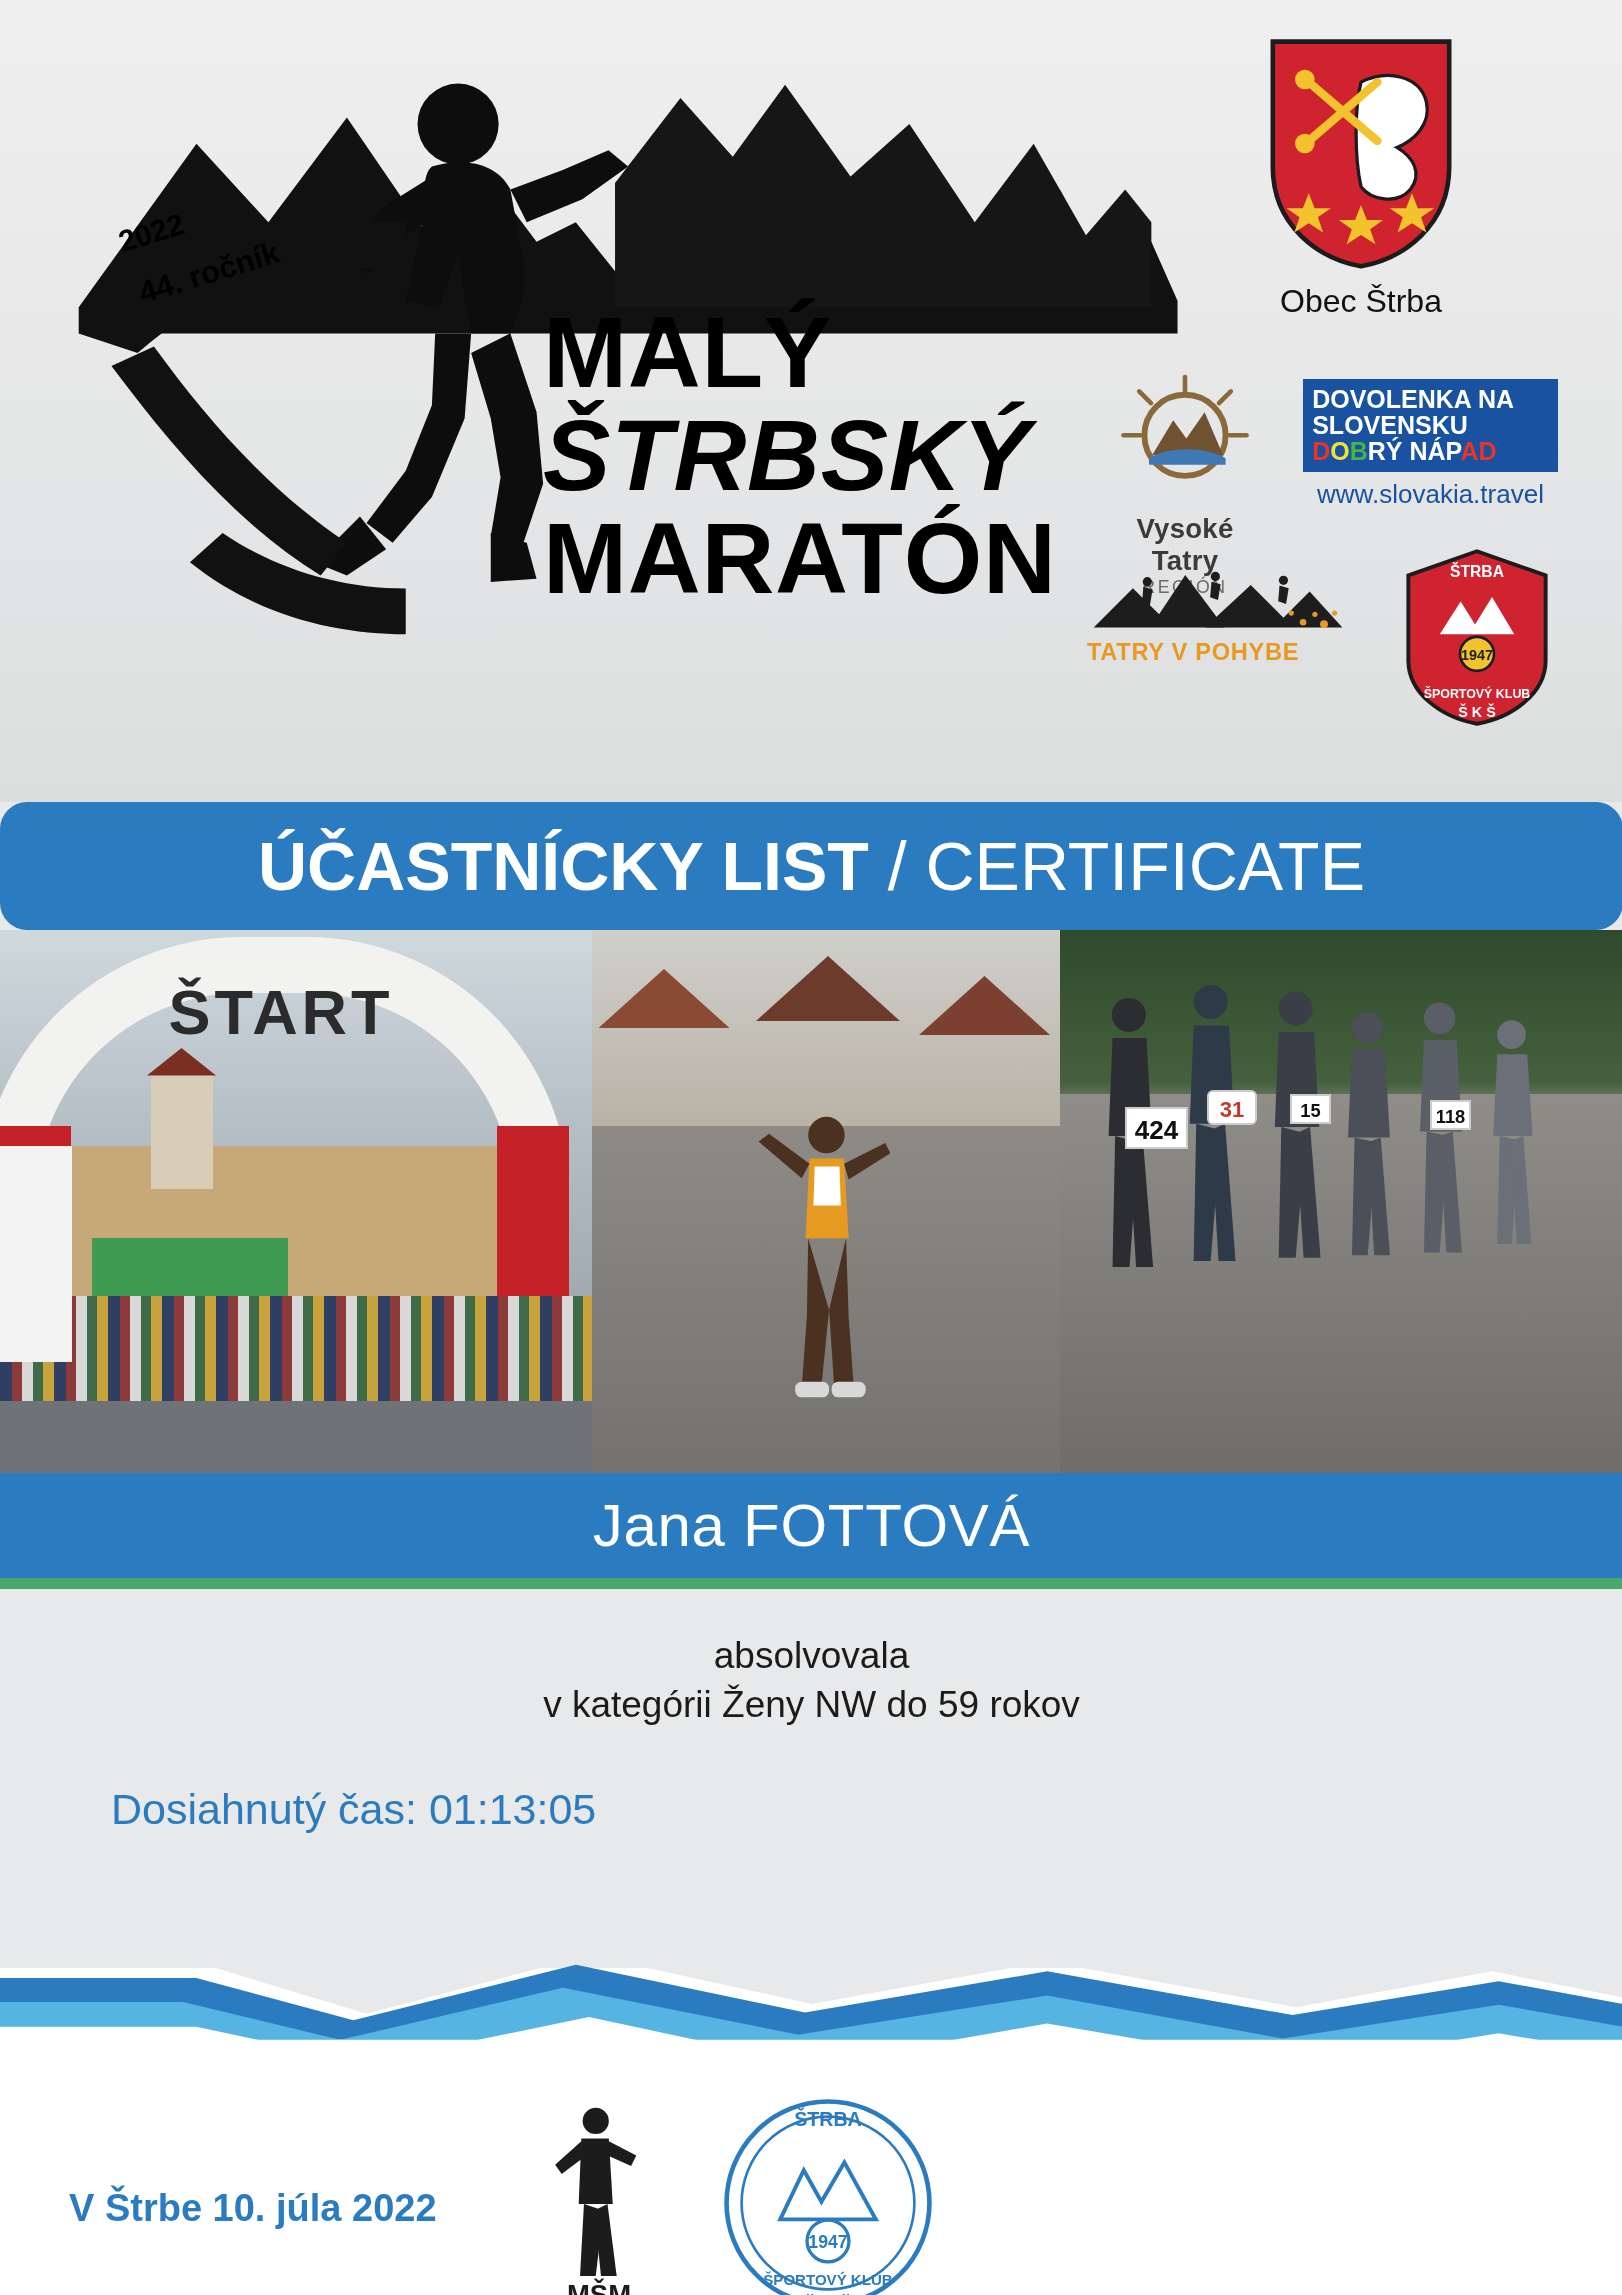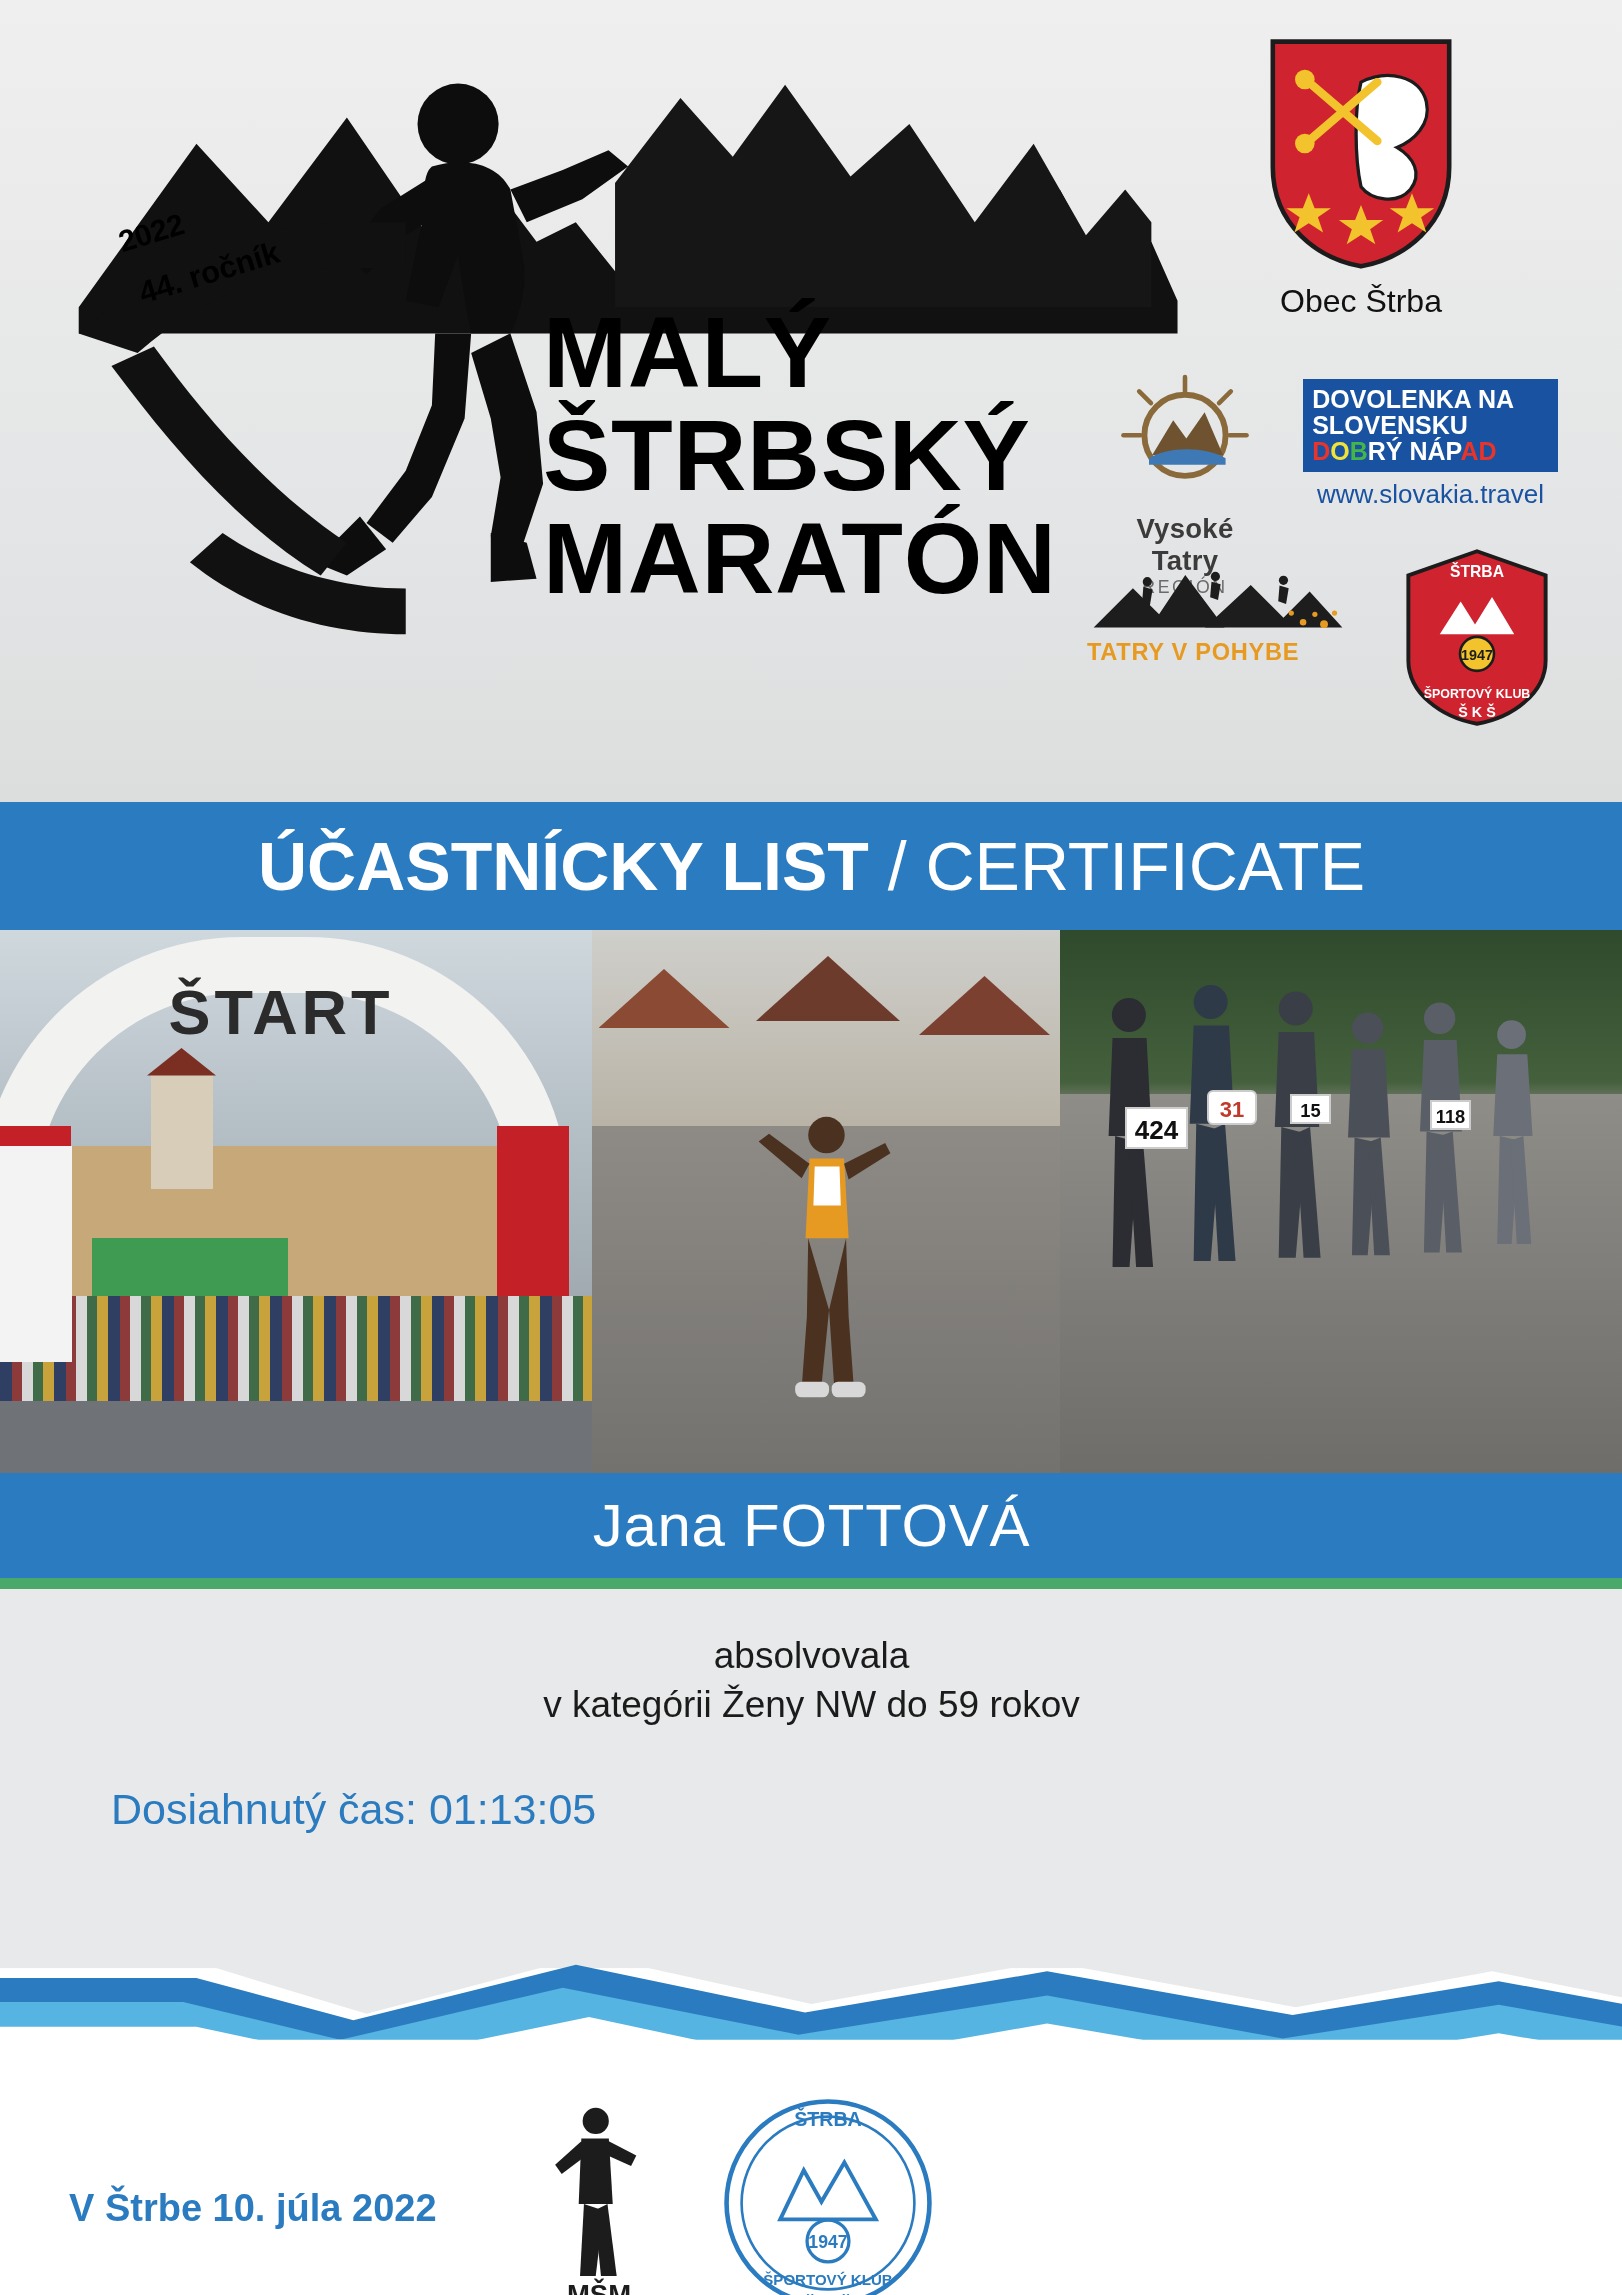--- a/index.html
+++ b/index.html
@@ -39,21 +39,21 @@
     left: 504px; top: 275px;
     width: 654px;
     color: #000;
     font-weight: bold;
     font-size: 101px;
     line-height: 1.02;
     letter-spacing: 0.7px;
     text-align: left;
   }
   .title-text .l1 { display:block; }
-  .title-text .l2 { display:block; }
+  .title-text .l2 { display:block;font-style:italic; }
   .title-text .l3 { display:block; }
 
   .ribbon-year {
     position: absolute;
     left: 79px; top: 190px;
     transform: rotate(-17deg);
     font-size: 30px;
     font-weight: bold;
     color: #000;
   }
@@ -135,21 +135,21 @@
     left: 308px; top: 180px;
     width: 164px; height: 183px;
   }
 
   
   .cert-bar {
     position: relative;
     width: 100%;
     height: 128px;
     background: #2a7bbf;
-    display: flex; align-items: center; justify-content: center;
+    display: flex; align-items: center; justify-content: center; border-radius: 27px;
   }
   .cert-bar .t { color: #fff; font-size: 68px; letter-spacing: 0px; }
   .cert-bar .t b { font-weight: bold; }
   .cert-bar .t span { font-weight: normal; }
 
   
   .photos {
     position: relative;
     width: 100%;
     height: 543px;

